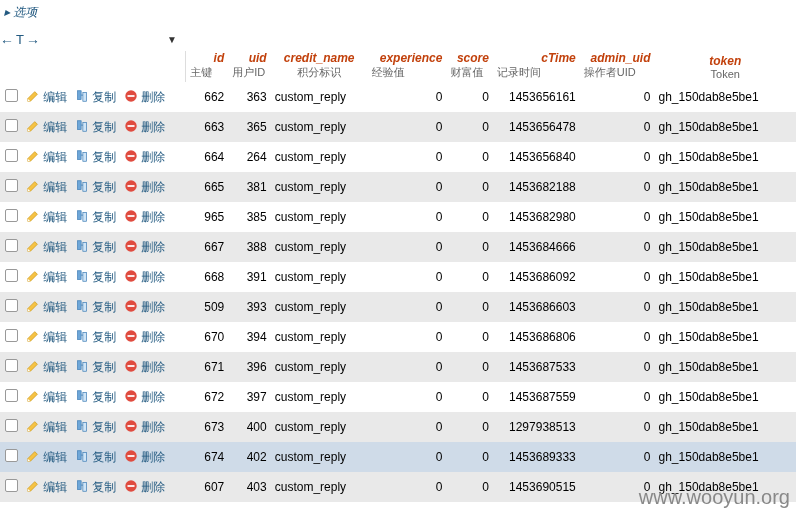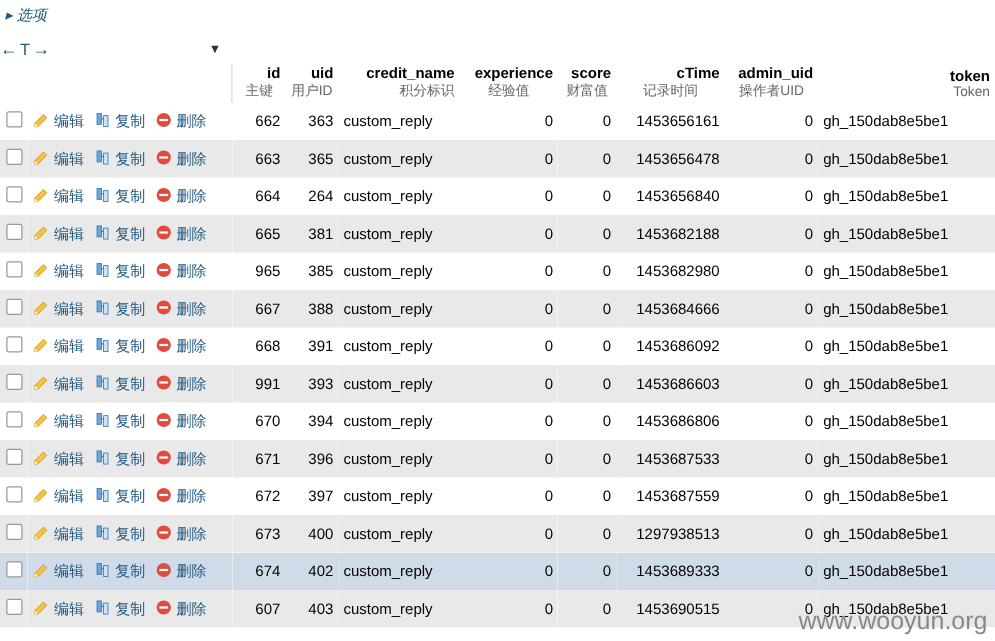--- a/index.html
+++ b/index.html
@@ -44,23 +44,23 @@
   }
   thead th {
     background: #fff;
     text-align: left;
     padding: 0 4px 2px 4px;
     font-weight: bold;
     font-size: 12px;
     vertical-align: bottom;
     white-space: nowrap;
   }
-  thead th .col-title { color: #000000; display: block; text-align: right;}
-  thead th .col-sub { color: #666; font-weight: normal; display: block; font-size: 11px; text-align: center;}
-  thead th.left .col-title, thead th.left .col-sub { text-align: right; }
+  thead th .col-title { color: #c2410c; display: block; text-align: right; font-style: italic;}
+  thead th .col-sub { color: #666; font-weight: normal; display: block; font-size: 11px; text-align: left;}
+  thead th.left .col-title, thead th.left .col-sub { text-align: center; }
   thead th.sep { border-left: 1px solid #ddd; }
   tbody tr { height: 30px; }
   tbody tr.odd { background: #ffffff; }
   tbody tr.even { background: #e9e9e9; }
   tbody tr.highlight { background: #cfdbe8; }
   tbody td {
     padding: 0 4px;
     vertical-align: middle;
     white-space: nowrap;
     overflow: hidden;
@@ -439,21 +439,21 @@
             </span>
         <span class="delete-link">
               <span><svg width="14" height="14" viewBox="0 0 16 16">
                   <circle cx="8" cy="8" r="6.5" fill="#e04b3f"></circle>
                   <rect x="4" y="7" width="8" height="2" fill="#fff"></rect>
                 </svg></span>
               <span>删除</span>
             </span>
       </div>
     </td>
-    <td class="num-col">991</td>
+    <td class="num-col">509</td>
     <td class="num-col">393</td>
     <td>custom_reply</td>
     <td class="num-col">0</td>
     <td class="num-col">0</td>
     <td class="num-col">1453686603</td>
     <td class="num-col">0</td>
     <td>gh_150dab8e5be1</td>
   </tr>
       <tr class="odd">
     <td class="cb-col"><span class="checkbox"></span></td>

